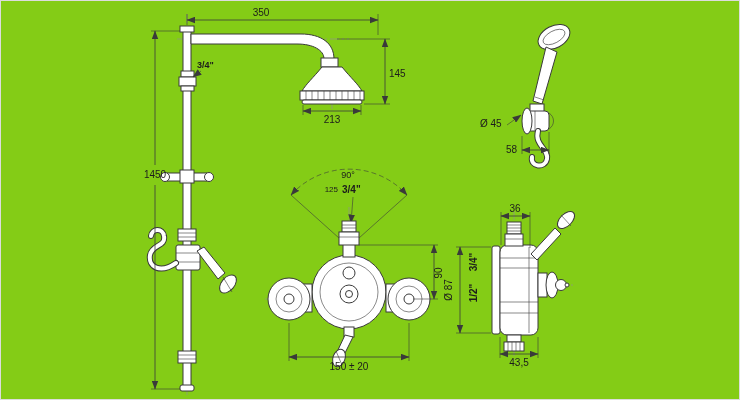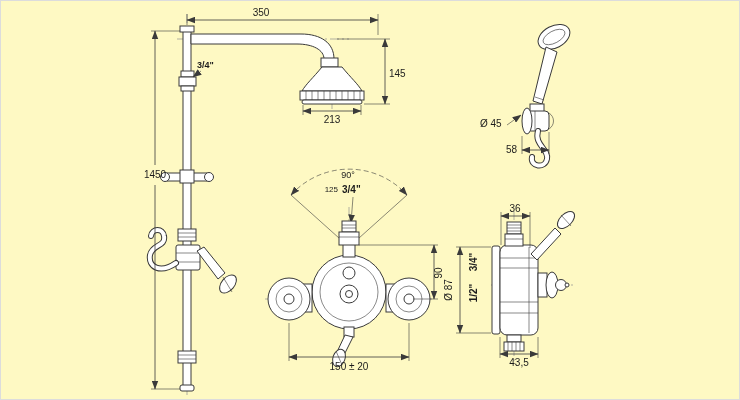--- a/index.html
+++ b/index.html
@@ -1,16 +1,16 @@
 <!DOCTYPE html>
 <html><head>
 <meta charset="utf-8">
 <style>
   html,body{margin:0;padding:0;background:#ffffff;}
-  .canvas{position:relative;width:740px;height:400px;background:#fef9c3;border:1px solid #dcdcdc;
+  .canvas{position:relative;width:740px;height:400px;background:#84cc16;border:1px solid #dcdcdc;
           box-sizing:border-box;overflow:hidden;font-family:"Liberation Sans",sans-serif;}
   svg{display:block;}
   svg text{font-family:"Liberation Sans","DejaVu Sans",sans-serif;font-size:10px;fill:#1c1c1c;}
   .b{font-weight:bold;}
   .s8{font-size:8px;}
   .s9{font-size:9px;}
   .ln{fill:none;stroke:#3a3a3a;stroke-width:1;}
   .th{stroke-width:0.6;}
   .fw{fill:#ffffff;stroke:#3a3a3a;stroke-width:1;}
   .dim{fill:none;stroke:#3a3a3a;stroke-width:0.8;}

